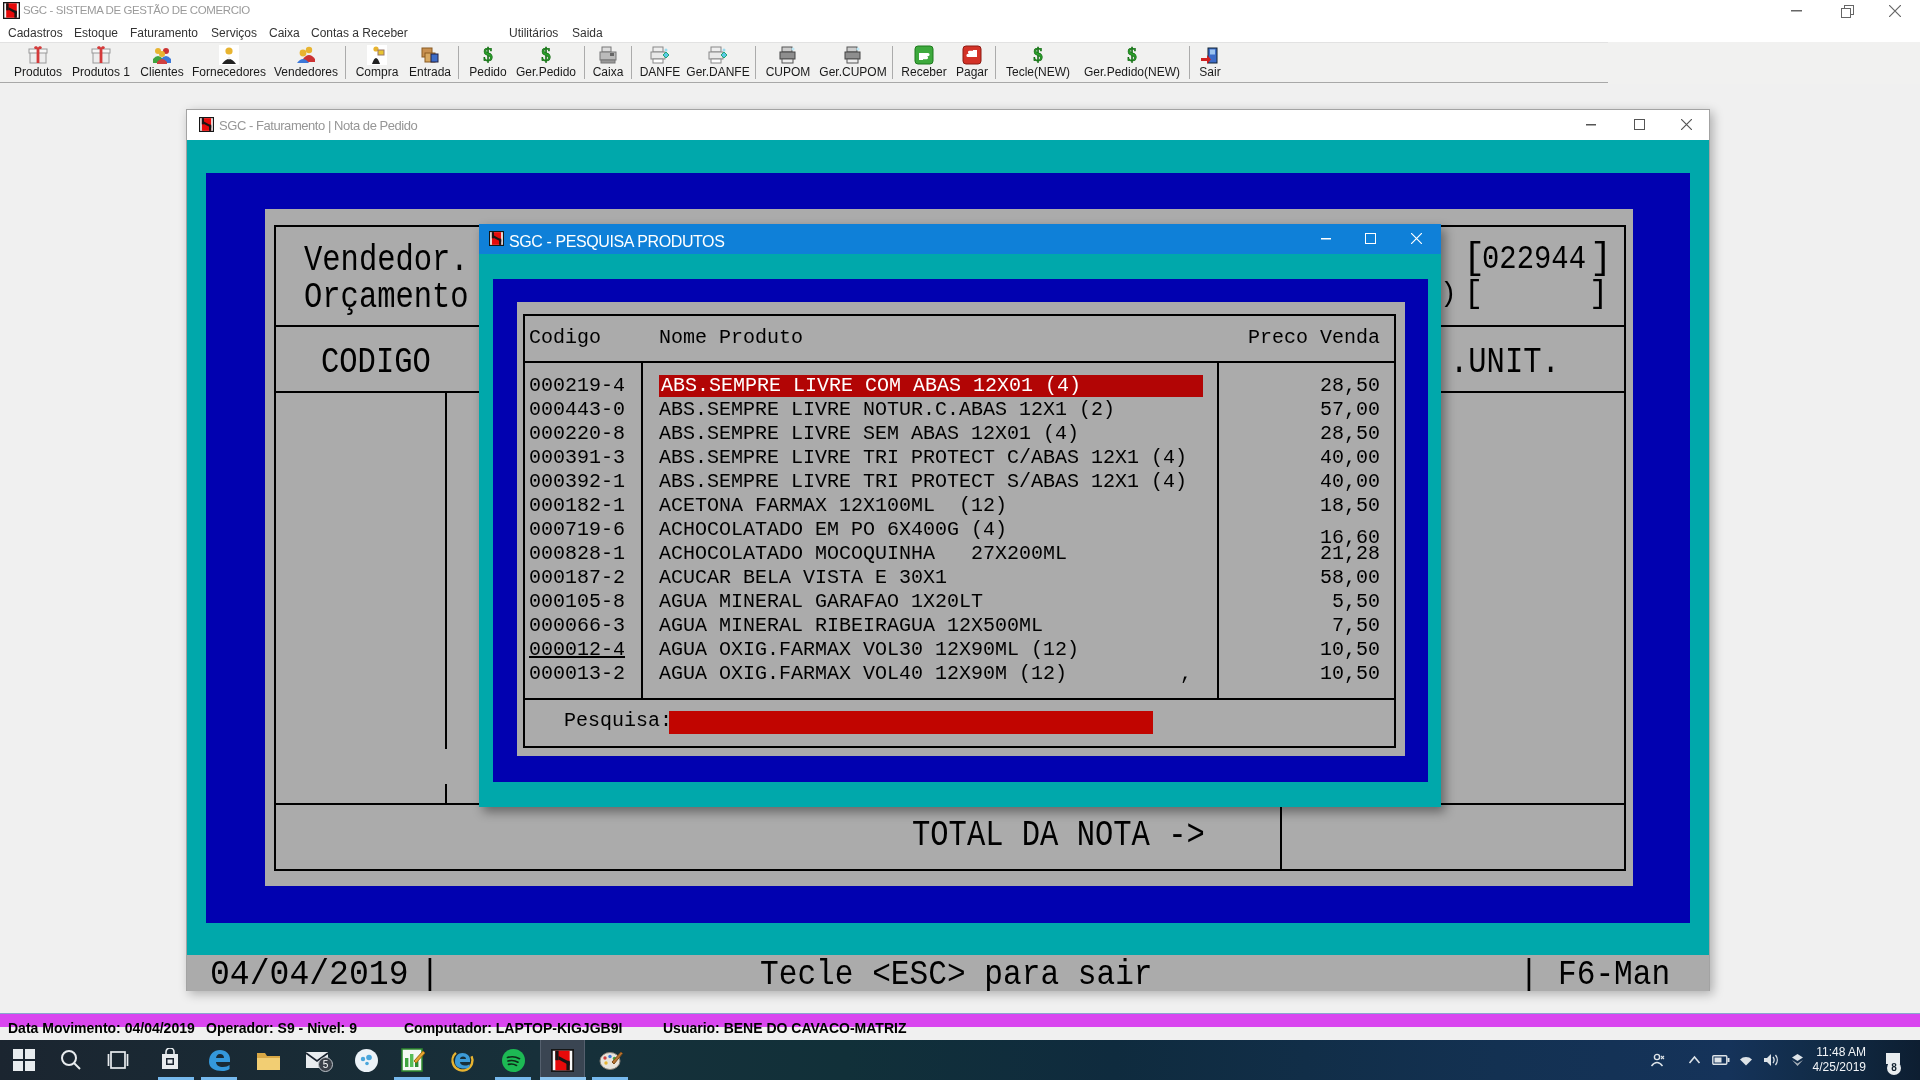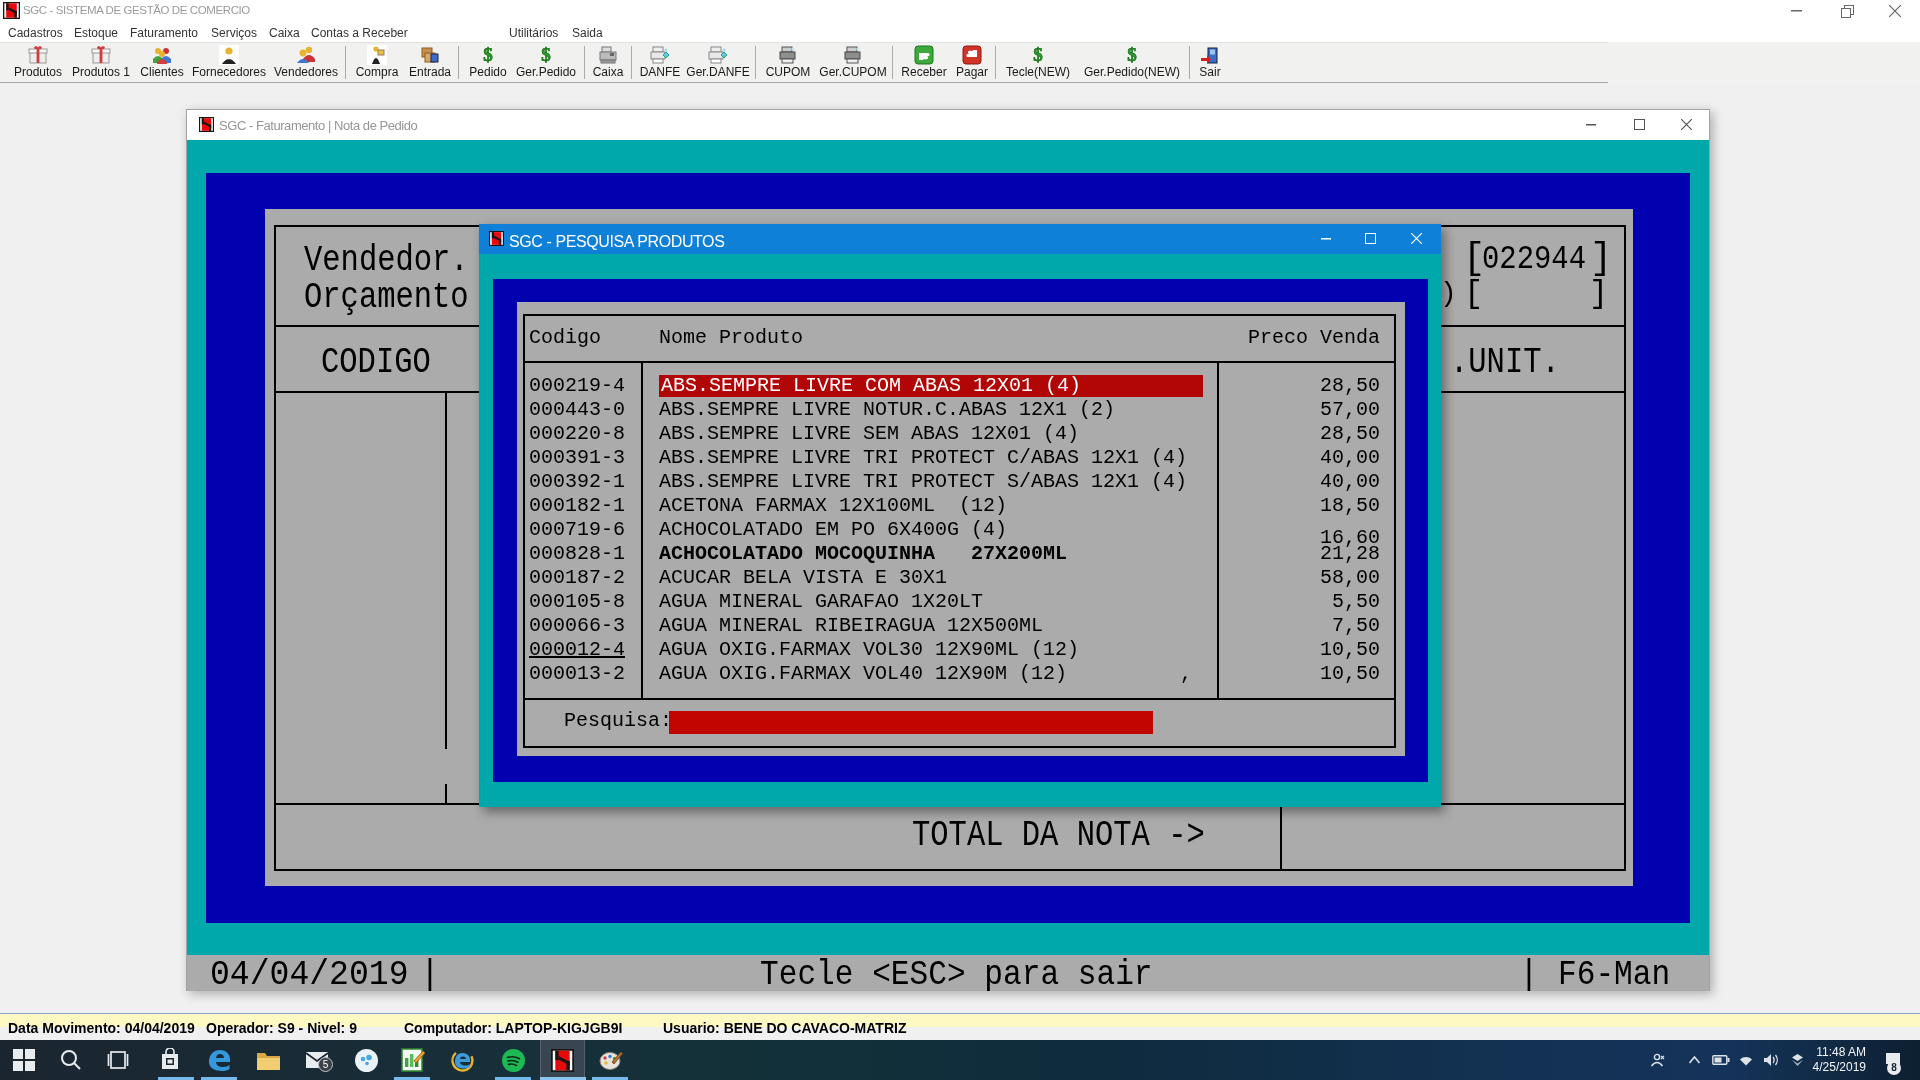--- a/index.html
+++ b/index.html
@@ -318,21 +318,21 @@
   <span class="abs dos d20" style="left:529px;top:640px;text-decoration:underline;">000012-4</span>
   <span class="abs dos d20" style="left:529px;top:664px;">000013-2</span>
 
   <span class="abs dos d20" style="left:661px;top:376px;color:#fff;">ABS.SEMPRE LIVRE COM ABAS 12X01 (4)</span>
   <span class="abs dos d20" style="left:659px;top:400px;">ABS.SEMPRE LIVRE NOTUR.C.ABAS 12X1 (2)</span>
   <span class="abs dos d20" style="left:659px;top:424px;">ABS.SEMPRE LIVRE SEM ABAS 12X01 (4)</span>
   <span class="abs dos d20" style="left:659px;top:448px;">ABS.SEMPRE LIVRE TRI PROTECT C/ABAS 12X1 (4)</span>
   <span class="abs dos d20" style="left:659px;top:472px;">ABS.SEMPRE LIVRE TRI PROTECT S/ABAS 12X1 (4)</span>
   <span class="abs dos d20" style="left:659px;top:496px;">ACETONA FARMAX 12X100ML  (12)</span>
   <span class="abs dos d20" style="left:659px;top:520px;">ACHOCOLATADO EM PO 6X400G (4)</span>
-  <span class="abs dos d20" style="left:659px;top:544px;font-weight:bold;">ACHOCOLATADO MOCOQUINHA   27X200ML</span>
+  <span class="abs dos d20" style="left:659px;top:544px;">ACHOCOLATADO MOCOQUINHA   27X200ML</span>
   <span class="abs dos d20" style="left:659px;top:568px;">ACUCAR BELA VISTA E 30X1</span>
   <span class="abs dos d20" style="left:659px;top:592px;">AGUA MINERAL GARAFAO 1X20LT</span>
   <span class="abs dos d20" style="left:659px;top:616px;">AGUA MINERAL RIBEIRAGUA 12X500ML</span>
   <span class="abs dos d20" style="left:659px;top:640px;">AGUA OXIG.FARMAX VOL30 12X90ML (12)</span>
   <span class="abs dos d20" style="left:659px;top:664px;">AGUA OXIG.FARMAX VOL40 12X90M (12)</span>
   <span class="abs dos d20" style="left:1180px;top:664px;">,</span>
 
   <span class="abs dosR d20" style="right:540px;top:376px;">28,50</span>
   <span class="abs dosR d20" style="right:540px;top:400px;">57,00</span>
   <span class="abs dosR d20" style="right:540px;top:424px;">28,50</span>
@@ -344,21 +344,21 @@
   <span class="abs dosR d20" style="right:540px;top:568px;">58,00</span>
   <span class="abs dosR d20" style="right:540px;top:592px;">5,50</span>
   <span class="abs dosR d20" style="right:540px;top:616px;">7,50</span>
   <span class="abs dosR d20" style="right:540px;top:640px;">10,50</span>
   <span class="abs dosR d20" style="right:540px;top:664px;">10,50</span>
 
   <span class="abs dos d20" style="left:564px;top:711px;">Pesquisa:</span>
   <div class="abs" style="left:669px;top:711px;width:484px;height:23px;background:#C10500;"></div>
 </div>
 
-<div class="abs" style="left:0;top:1013px;width:1920px;height:14px;background:#fef9c3;border-top:1px solid #89A7CE;font-size:14px;font-weight:bold;color:#000;">
+<div class="abs" style="left:0;top:1013px;width:1920px;height:14px;background:#d946ef;border-top:1px solid #89A7CE;font-size:14px;font-weight:bold;color:#000;">
   <span class="abs" style="left:8px;top:6px;">Data Movimento: 04/04/2019</span>
   <span class="abs" style="left:206px;top:6px;">Operador: S9 - Nivel: 9</span>
   <span class="abs" style="left:404px;top:6px;">Computador: LAPTOP-KIGJGB9I</span>
   <span class="abs" style="left:663px;top:6px;">Usuario: BENE DO CAVACO-MATRIZ</span>
 </div>
 
 <div id="taskbar" class="abs" style="left:0;top:1040px;width:1920px;height:40px;background:linear-gradient(90deg,#1B2530 0%,#17303A 28%,#113039 44%,#0F2B3E 58%,#133152 78%,#15335A 90%,#112B46 95%,#0D1E31 100%);">
 
   <svg class="abs" style="left:13px;top:9px" width="22" height="22" viewBox="0 0 22 22">
       <rect x="0" y="0" width="10" height="10" fill="#E8ECEF"></rect>

